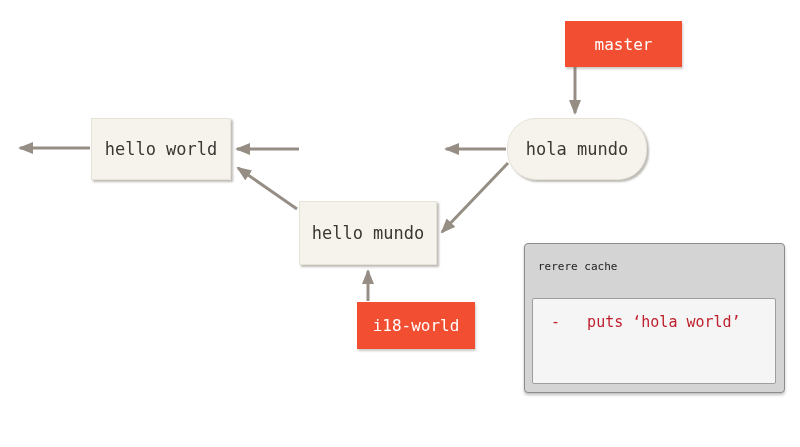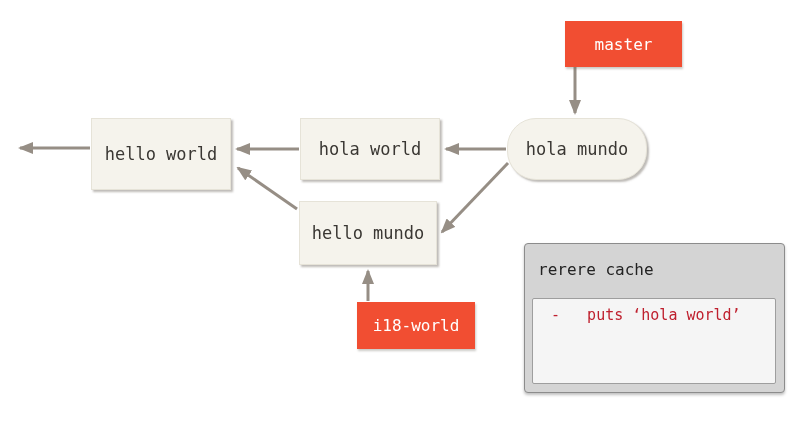--- a/index.html
+++ b/index.html
@@ -38,51 +38,51 @@
   }
   .branch-box {
     background: #f14e32;
     color: #ffffff;
     font-size: 16px;
     box-shadow: 1px 2px 2px rgba(110,105,95,0.35);
     margin-left: 48px;
   }
   #node-master      { left: 517px; top: 21px;  width: 117px; height: 46px; }
   #node-i18-world   { left: 309px; top: 302px; width: 118px; height: 47px; }
-  #node-hello-world { left: 91px;  top: 118px; width: 140px; height: 72px; }
+  #node-hello-world { left: 91px;  top: 118px; width: 140px; height: 62px; }
   #node-hola-world  { left: 300px; top: 118px; width: 140px; height: 62px; }
   #node-hola-mundo  { left: 507px; top: 118px; width: 140px; height: 62px; border-radius: 29px; }
   #node-hello-mundo { left: 299px; top: 201px; width: 138px; height: 64px; }
 
   .cache-panel {
     position: absolute;
     left: 524px; top: 243px;
     width: 261px; height: 150px;
     box-sizing: border-box;
     background: #d4d4d4;
     border: 1px solid #8c8c8c;
     border-radius: 4px;
     box-shadow: 0 2px 3px rgba(0,0,0,0.25);
   }
   .cache-title {
     position: absolute;
     left: 13px; top: 16px;
-    font-size: 16px;
+    font-size: 11px;
     color: #222222;
     white-space: pre;
   }
   .cache-inner {
     position: absolute;
     left: 7px; top: 54px;
     width: 244px; height: 86px;
     box-sizing: border-box;
     background: #f5f5f5;
     border: 1px solid #9e9e9e;
     border-radius: 2px;
-    padding: 5px 0 0 18px;
+    padding: 12px 0 0 18px;
   }
   .diff-line {
     font-size: 15px;
     line-height: 22px;
     white-space: pre;
   }
   .diff-removed-ours   { color: #bf202e; }
   .diff-removed-theirs { color: #ef6548; }
   .diff-added          { color: #447a20; }
 </style>
@@ -103,21 +103,20 @@
     <line x1="90" y1="148" x2="20" y2="148" stroke="#968e85" stroke-width="3" marker-end="url(#arrowhead)"></line>
     <line x1="508" y1="163" x2="442" y2="232" stroke="#968e85" stroke-width="3" marker-end="url(#arrowhead)"></line>
     <line x1="297" y1="209" x2="238" y2="168" stroke="#968e85" stroke-width="3" marker-end="url(#arrowhead)"></line>
     <line x1="368" y1="301" x2="368" y2="271" stroke="#968e85" stroke-width="3" marker-end="url(#arrowhead)"></line>
   </svg>
 
   <div class="node branch-box" id="node-master">master</div>
 
   <div class="node commit-box" id="node-hello-world">hello world</div>
 
-  <div class="node commit-box" id="node-hola-world">hola world</div>
 
   <div class="node commit-box" id="node-hola-mundo">hola mundo</div>
 
   <div class="node commit-box" id="node-hello-mundo">hello mundo</div>
 
   <div class="node branch-box" id="node-i18-world">i18-world</div>
 
   <div class="cache-panel">
     <div class="cache-title">rerere cache</div>
     <div class="cache-inner">

